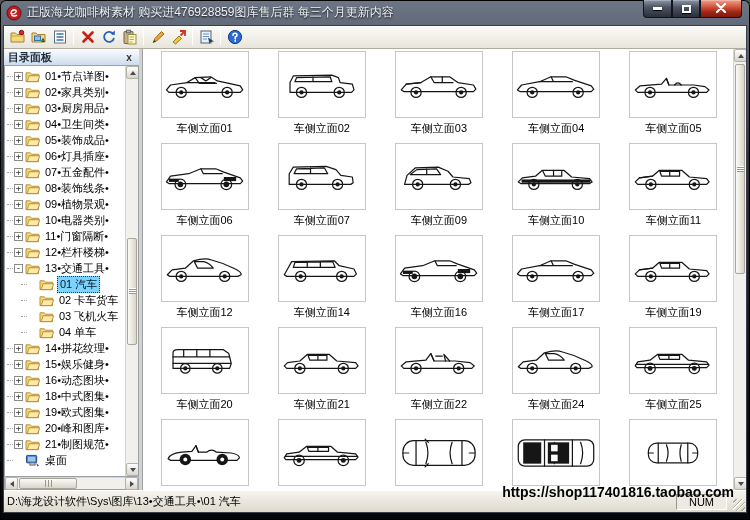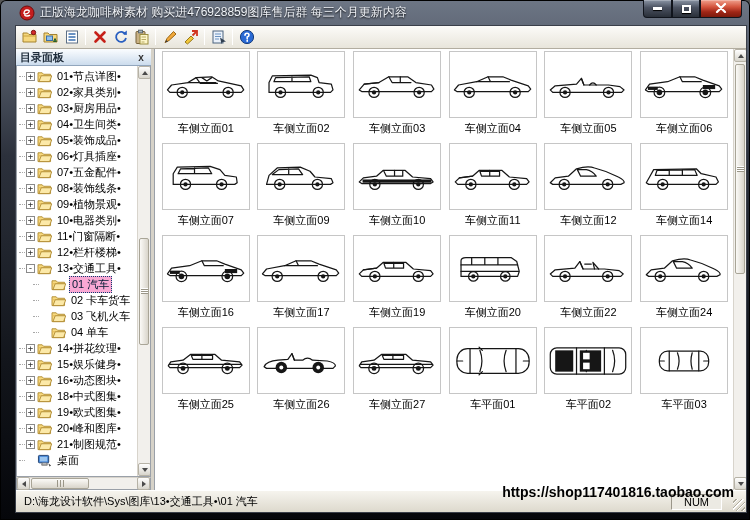--- a/index.html
+++ b/index.html
@@ -1,64 +1,64 @@
 <!DOCTYPE html>
 <html><head>
 <meta charset="utf-8">
 <style>
   html,body{margin:0;padding:0;background:#555;}
   *{box-sizing:border-box;font-family:"Liberation Sans","DejaVu Sans",sans-serif;}
   .window{position:relative;width:750px;height:520px;background:linear-gradient(#6d7685,#2c313c 30%,#12151b 70%,#05060a);border-radius:6px 6px 0 0;overflow:hidden;box-shadow:0 0 0 1px #000 inset;}
-  .titlebar{position:absolute;top:0;left:0;right:0;height:25px;display:flex;align-items:center;padding-left:19px;color:#f0f3f8;font-size:12px;text-shadow:0 1px 2px #000;}
+  .titlebar{position:absolute;top:0;left:0;right:0;height:25px;display:flex;align-items:center;padding-left:6px;color:#f0f3f8;font-size:12px;text-shadow:0 1px 2px #000;}
   .app-icon{width:16px;height:16px;margin-right:5px;flex:0 0 auto;}
   .title-text{white-space:nowrap;overflow:hidden;}
   .win-controls{position:absolute;top:0;right:8px;display:flex;}
   .win-btn{height:18px;border:1px solid #10141c;border-top:none;display:flex;align-items:center;justify-content:center;background:linear-gradient(#8b95a5,#4a5160 45%,#2a3039);box-shadow:0 1px 0 rgba(255,255,255,.25) inset;}
   .win-btn.min{width:29px;border-radius:0 0 0 4px;}
   .win-btn.max{width:28px;}
   .win-btn.close{width:42px;background:linear-gradient(#f0a08c,#d4553e 40%,#a02616 70%,#7c1a0c);border-radius:0 0 4px 0;}
   .glyph-min{width:9px;height:3px;background:#fff;box-shadow:0 1px 1px #000;}
   .glyph-max{width:9px;height:8px;border:2px solid #fff;box-shadow:0 1px 1px #000;}
-  .app-frame{position:absolute;left:3px;right:3px;top:25px;bottom:7px;background:#e9e6de;display:flex;flex-direction:column;border:1px solid #3a3f49;margin-left:12px;}
+  .app-frame{position:absolute;left:3px;right:3px;top:25px;bottom:7px;background:#e9e6de;display:flex;flex-direction:column;border:1px solid #3a3f49;}
   .toolbar{height:23px;background:linear-gradient(#fcfbf8,#e8e5db);border-bottom:1px solid #b2ada0;display:flex;align-items:center;padding:0 3px;flex:0 0 auto;}
   .tool-btn{width:21px;height:20px;display:flex;align-items:center;justify-content:center;border:1px solid transparent;border-radius:2px;}
   .tool-sep{width:1px;height:16px;background:#b0aca0;border-right:1px solid #fff;margin:0 3px;}
   .content{flex:1;display:flex;min-height:0;}
   .sidebar{width:138px;flex:0 0 auto;display:flex;flex-direction:column;border-right:3px solid #d6d2c8;background:#fff;}
   .panel-header{height:17px;flex:0 0 auto;background:linear-gradient(#fbfdff,#ccdced);border-bottom:1px solid #92a6bd;display:flex;align-items:center;padding:0 4px;font-size:11px;font-weight:bold;color:#1d2b3a;}
   .panel-title{flex:1;}
   .panel-close{font-size:10px;font-weight:bold;color:#333;width:12px;text-align:center;cursor:default;}
   .tree-wrap{flex:1;position:relative;min-height:0;border:1px solid #9aa0a8;border-top:none;background:#fff;overflow:hidden;}
   .tree{position:absolute;left:0;top:0;right:13px;bottom:0;padding:2px 0 0 2px;overflow:hidden;}
   .tree-row{height:16px;display:flex;align-items:center;font-size:11px;color:#000;white-space:nowrap;}
   .tree-stub{width:6px;border-top:1px dotted #a8a8a8;margin-right:1px;flex:0 0 auto;}
   .expand-box{width:9px;height:9px;border:1px solid #8a8a8a;background:#fff;font-size:9px;line-height:7px;text-align:center;color:#333;flex:0 0 auto;margin-right:2px;font-family:"DejaVu Sans Mono",monospace;}
   .tree-icon{width:15px;height:13px;margin-right:3px;flex:0 0 auto;}
   .tree-label{padding:0 2px;}
-  .tree-label.selected{background:#f9a8d4;color:#001a33;border:1px dotted #0a3c70;}
+  .tree-label.selected{background:#7dd3fc;color:#001a33;border:1px dotted #0a3c70;}
   .lvl1{padding-left:14px;}
   .tree-vscroll{position:absolute;right:0;top:0;bottom:0;width:13px;background:#f2f0ec;border-left:1px solid #d8d4cc;}
   .tree-hscroll{height:13px;flex:0 0 auto;background:#f2f0ec;border:1px solid #9aa0a8;border-top:1px solid #d8d4cc;position:relative;}
   .sb-arrow{position:absolute;width:13px;height:13px;display:flex;align-items:center;justify-content:center;background:linear-gradient(#fefefe,#d8d5cc);border:1px solid #b6b2a6;border-radius:2px;}
   .tri{width:0;height:0;}
   .tri.up{border-left:3px solid transparent;border-right:3px solid transparent;border-bottom:4px solid #4a4a4a;}
   .tri.down{border-left:3px solid transparent;border-right:3px solid transparent;border-top:4px solid #4a4a4a;}
   .tri.left{border-top:3px solid transparent;border-bottom:3px solid transparent;border-right:4px solid #4a4a4a;}
   .tri.right{border-top:3px solid transparent;border-bottom:3px solid transparent;border-left:4px solid #4a4a4a;}
   .sb-thumb{position:absolute;background:linear-gradient(90deg,#fbfaf7,#d9d5cb);border:1px solid #a9a597;border-radius:2px;display:flex;align-items:center;justify-content:center;flex-direction:column;gap:1px;}
   .sb-thumb.h{background:linear-gradient(#fbfaf7,#d9d5cb);flex-direction:row;gap:2px;}
   .grip{width:7px;height:1px;background:#9a9688;box-shadow:0 -1px 0 #fff;}
   .grip.v{width:1px;height:7px;}
   .main{flex:1;position:relative;background:#fff;min-width:0;overflow:hidden;border-left:1px solid #9aa0a8;}
-  .grid{position:absolute;left:0;top:0;right:13px;bottom:0;display:grid;grid-template-columns:repeat(6,1fr);grid-template-rows:repeat(5,88px);padding:2px 2px 12px 4px;column-gap:2px;row-gap:4px;}
+  .grid{position:absolute;left:0;top:0;right:13px;bottom:0;display:grid;grid-template-columns:repeat(5,1fr);grid-template-rows:repeat(5,88px);padding:2px 2px 12px 4px;column-gap:2px;row-gap:4px;}
   .cell{display:flex;flex-direction:column;align-items:center;}
   .thumb-box{width:88px;height:67px;border:1px solid #c6c6c6;background:#fff;display:flex;align-items:center;justify-content:center;overflow:hidden;}
   .thumb-label{font-size:11px;color:#000;margin-top:3px;white-space:nowrap;}
   .main-vscroll{position:absolute;right:0;top:0;bottom:0;width:13px;background:#f2f0ec;border-left:1px solid #d8d4cc;}
-  .statusbar{height:22px;flex:0 0 auto;background:linear-gradient(#f6f4ee,#ddd9cd);border-top:1px solid #fff;display:flex;align-items:center;font-size:11px;color:#000;padding:0 8px;position:relative;}
+  .statusbar{height:22px;flex:0 0 auto;background:linear-gradient(#f6f4ee,#ddd9cd);border-top:1px solid #fff;display:flex;align-items:center;font-size:11px;color:#000;padding:0 3px;position:relative;}
   .status-path{flex:1;white-space:nowrap;overflow:hidden;}
   .num-box{border:1px solid;border-color:#9a968a #fff #fff #9a968a;padding:1px 12px;margin-right:16px;background:#eceae3;}
   .resize-grip{position:absolute;right:1px;bottom:1px;width:12px;height:12px;background:repeating-linear-gradient(135deg,transparent 0 2px,#b0ac9e 2px 3px,#fff 3px 4px);}
   .url-overlay{position:absolute;right:16px;bottom:20px;font-size:14px;font-weight:bold;color:#000;z-index:40;white-space:nowrap;letter-spacing:0;}
 </style>
 </head>
 <body>
 
 <div class="window">
   <div class="titlebar">
@@ -658,20 +658,33 @@
                   <circle cx="26" cy="33" r="2.6" fill="#161616" stroke="none"></circle>
                   <circle cx="65" cy="33" r="5.8"></circle>
                   <circle cx="65" cy="33" r="2.6" fill="#161616" stroke="none"></circle>
                 </svg>
               </div>
               <div class="thumb-label">车侧立面20</div>
             </div>
             <div class="cell">
               <div class="thumb-box">
                 <svg viewBox="0 0 100 48" width="82" height="56" stroke="#161616" fill="none" stroke-width="1.5" stroke-linejoin="round" stroke-linecap="round">
+                  <path d="M4 30 L8 26 L23 24 L32 16 L59 16 L68 24 L91 26 L94 30 L91 33 L7 33 Z"></path>
+                  <path d="M33 17 L35 23 L56 23 L56 17 Z M45 16 L45 23"></path>
+                  <circle cx="23" cy="33" r="6.2"></circle>
+                  <circle cx="23" cy="33" r="2.6" fill="#161616" stroke="none"></circle>
+                  <circle cx="76" cy="33" r="6.2"></circle>
+                  <circle cx="76" cy="33" r="2.6" fill="#161616" stroke="none"></circle>
+                </svg>
+              </div>
+              <div class="thumb-label">车侧立面21</div>
+            </div>
+            <div class="cell">
+              <div class="thumb-box">
+                <svg viewBox="0 0 100 48" width="82" height="56" stroke="#161616" fill="none" stroke-width="1.5" stroke-linejoin="round" stroke-linecap="round">
                   <path d="M4 30 L10 25 L34 23 L40 15 L44 24 L70 24 L88 26 L93 30 L90 33 L7 33 Z"></path>
                   <path d="M40 15 L44 24 M58 24 L56 16 L63 24 M46 18 L54 18"></path>
                   <circle cx="22" cy="33" r="6.2"></circle>
                   <circle cx="22" cy="33" r="2.6" fill="#161616" stroke="none"></circle>
                   <circle cx="74" cy="33" r="6.2"></circle>
                   <circle cx="74" cy="33" r="2.6" fill="#161616" stroke="none"></circle>
                 </svg>
               </div>
               <div class="thumb-label">车侧立面22</div>
             </div>

